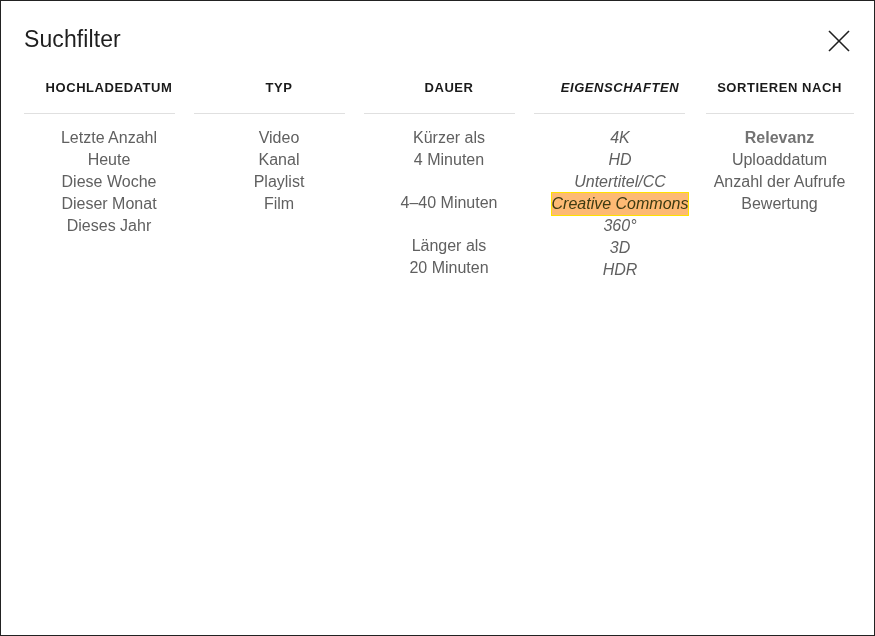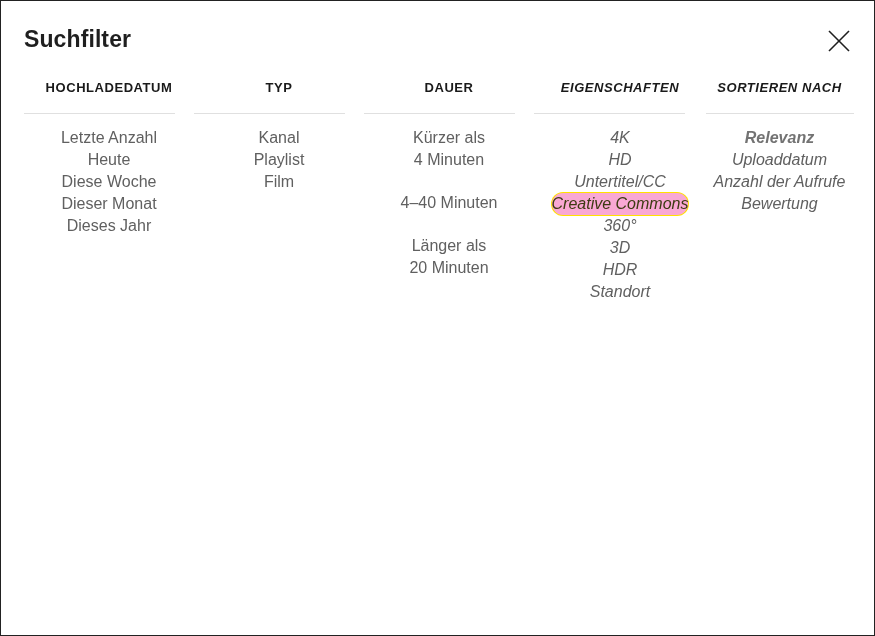--- a/index.html
+++ b/index.html
@@ -22,21 +22,21 @@
   }
 
   
   .dialog-title {
     position: absolute;
     left: 23px;
     top: 22px;
     font-size: 23px;
     line-height: 32px;
     color: #1f1f1f;
-    font-weight: 700;
+    font-weight: 400;
     letter-spacing: 0.1px;
     white-space: nowrap;
   }
   .close-button {
     position: absolute;
     left: 818px;
     top: 20px;
     width: 40px;
     height: 40px;
     display: flex;
@@ -61,21 +61,21 @@
     text-align: center;
   }
   .column {
     position: relative;
     box-sizing: border-box;
   }
   .col-0 { width: 170px; }
   .col-1 { width: 170px; }
   .col-2 { width: 170px; }
   .col-3 { width: 172px; font-style: italic; }
-  .col-4 { width: 147px; font-style: italic; }
+  .col-4 { width: 147px; }
 
   .column-header {
     font-size: 13px;
     line-height: 18px;
     font-weight: 700;
     color: #1a1a1a;
     letter-spacing: 0.55px;
     text-transform: uppercase;
     white-space: nowrap;
     padding-bottom: 0;
@@ -107,24 +107,23 @@
   .option-item:last-child { margin-bottom: 0; }
 
   
   .col-2 .option-item { margin-bottom: 21px; }
 
   .option-item.is-selected {
     color: #737373;
     font-weight: 700;
   }
   .option-item.is-highlighted {
-    background: #f9a8d4;
+    background: #fdba74;
     color: #3d3a12;
     box-shadow: 0 0 0 1px #ffe100;
-    border-radius: 11px;
   }
 </style>
 </head>
 <body>
 
 <div class="screen">
 
   <div class="dialog-title">Suchfilter</div>
 
   <button class="close-button">
@@ -147,20 +146,21 @@
         <li><span class="option-item">Diese Woche</span></li>
         <li><span class="option-item">Dieser Monat</span></li>
         <li><span class="option-item">Dieses Jahr</span></li>
       </ul>
     </div>
 
     <div class="column col-1">
       <div class="column-header">TYP</div>
       <div class="column-rule"></div>
       <ul class="option-list">
+        <li><span class="option-item">Video</span></li>
         <li><span class="option-item">Kanal</span></li>
         <li><span class="option-item">Playlist</span></li>
         <li><span class="option-item">Film</span></li>
       </ul>
     </div>
 
     <div class="column col-2">
       <div class="column-header">DAUER</div>
       <div class="column-rule"></div>
       <ul class="option-list">
@@ -176,21 +176,20 @@
       <div class="column-header">EIGENSCHAFTEN</div>
       <div class="column-rule"></div>
       <ul class="option-list">
         <li><span class="option-item">4K</span></li>
         <li><span class="option-item">HD</span></li>
         <li><span class="option-item">Untertitel/CC</span></li>
         <li><span class="option-item is-highlighted">Creative Commons</span></li>
         <li><span class="option-item">360°</span></li>
         <li><span class="option-item">3D</span></li>
         <li><span class="option-item">HDR</span></li>
-        <li><span class="option-item">Standort</span></li>
       </ul>
     </div>
 
     <div class="column col-4">
       <div class="column-header">SORTIEREN NACH</div>
       <div class="column-rule"></div>
       <ul class="option-list">
         <li><span class="option-item is-selected">Relevanz</span></li>
         <li><span class="option-item">Uploaddatum</span></li>
         <li><span class="option-item">Anzahl der Aufrufe</span></li>

